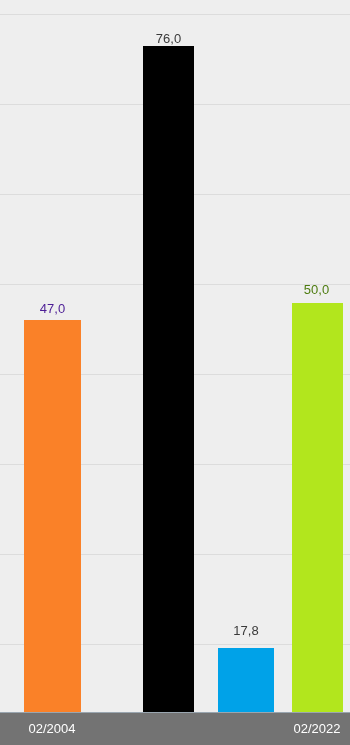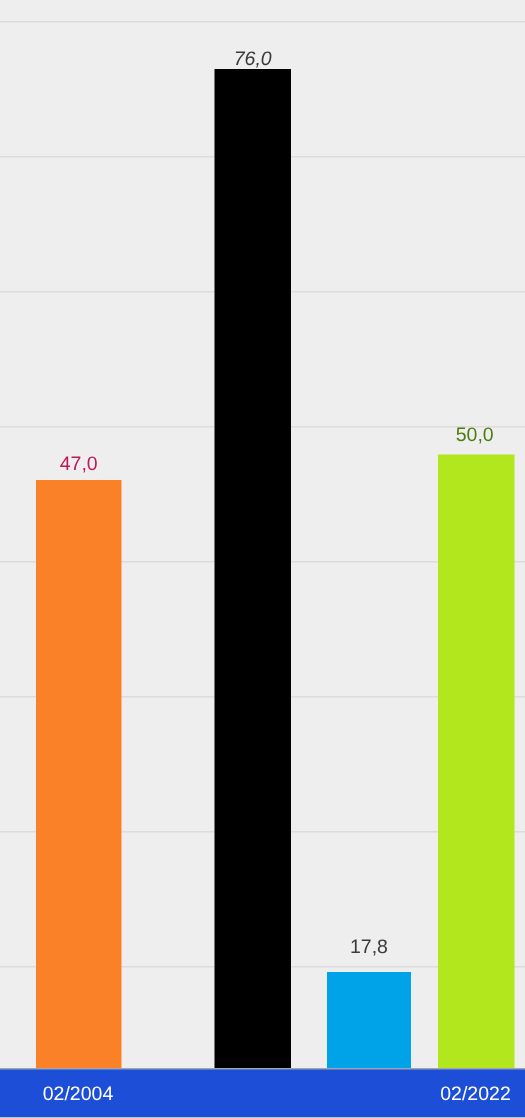--- a/index.html
+++ b/index.html
@@ -100,27 +100,27 @@
     <div class="gridline" style="top: 374px; background: rgb(220, 220, 220);"></div>
     <div class="gridline" style="top: 464px; background: rgb(220, 220, 220);"></div>
     <div class="gridline" style="top: 554px; background: rgb(220, 220, 220);"></div>
     <div class="gridline" style="top: 644px; background: rgb(220, 220, 220);"></div>
 
     <div class="bar" id="bar-0" style="left:24px; width:57px; height:392px; background:#fa8128;"></div>
     <div class="bar" id="bar-1" style="left:143px; width:51px; height:666px; background:#000000;"></div>
     <div class="bar" id="bar-2" style="left:218px; width:56px; height:64px; background:#00a2e8;"></div>
     <div class="bar" id="bar-3" style="left:292px; width:51px; height:409px; background:#b2e61d;"></div>
 
-    <div class="value-label" style="left: 24px; width: 57px; top: 301px; color: #be185d;">47,0</div>
-    <div class="value-label" style="left: 143px; width: 51px; top: 31px; color: rgb(58, 58, 58); font-style: italic;">76,0</div>
+    <div class="value-label" style="left: 24px; width: 57px; top: 301px; color: #4c1d95;">47,0</div>
+    <div class="value-label" style="left: 143px; width: 51px; top: 31px; color: rgb(58, 58, 58);">76,0</div>
     <div class="value-label" style="left: 218px; width: 56px; top: 623px; color: rgb(58, 58, 58);">17,8</div>
     <div class="value-label" style="left: 288px; width: 57px; top: 282px; color: #4d7c0f;">50,0</div>
 
   </div>
 
-  <div id="axis-band" style="background: #1d4ed8;">
+  <div id="axis-band" style="background: #737373;">
     <div id="axis-band-topline"></div>
 
     <div class="axis-tick-label" style="left: 12px; width: 80px; color: rgb(255, 255, 255);">02/2004</div>
     <div class="axis-tick-label" style="left: 277px; width: 80px; color: rgb(255, 255, 255);">02/2022</div>
   </div>
 
 </div>
 
 </body></html>

